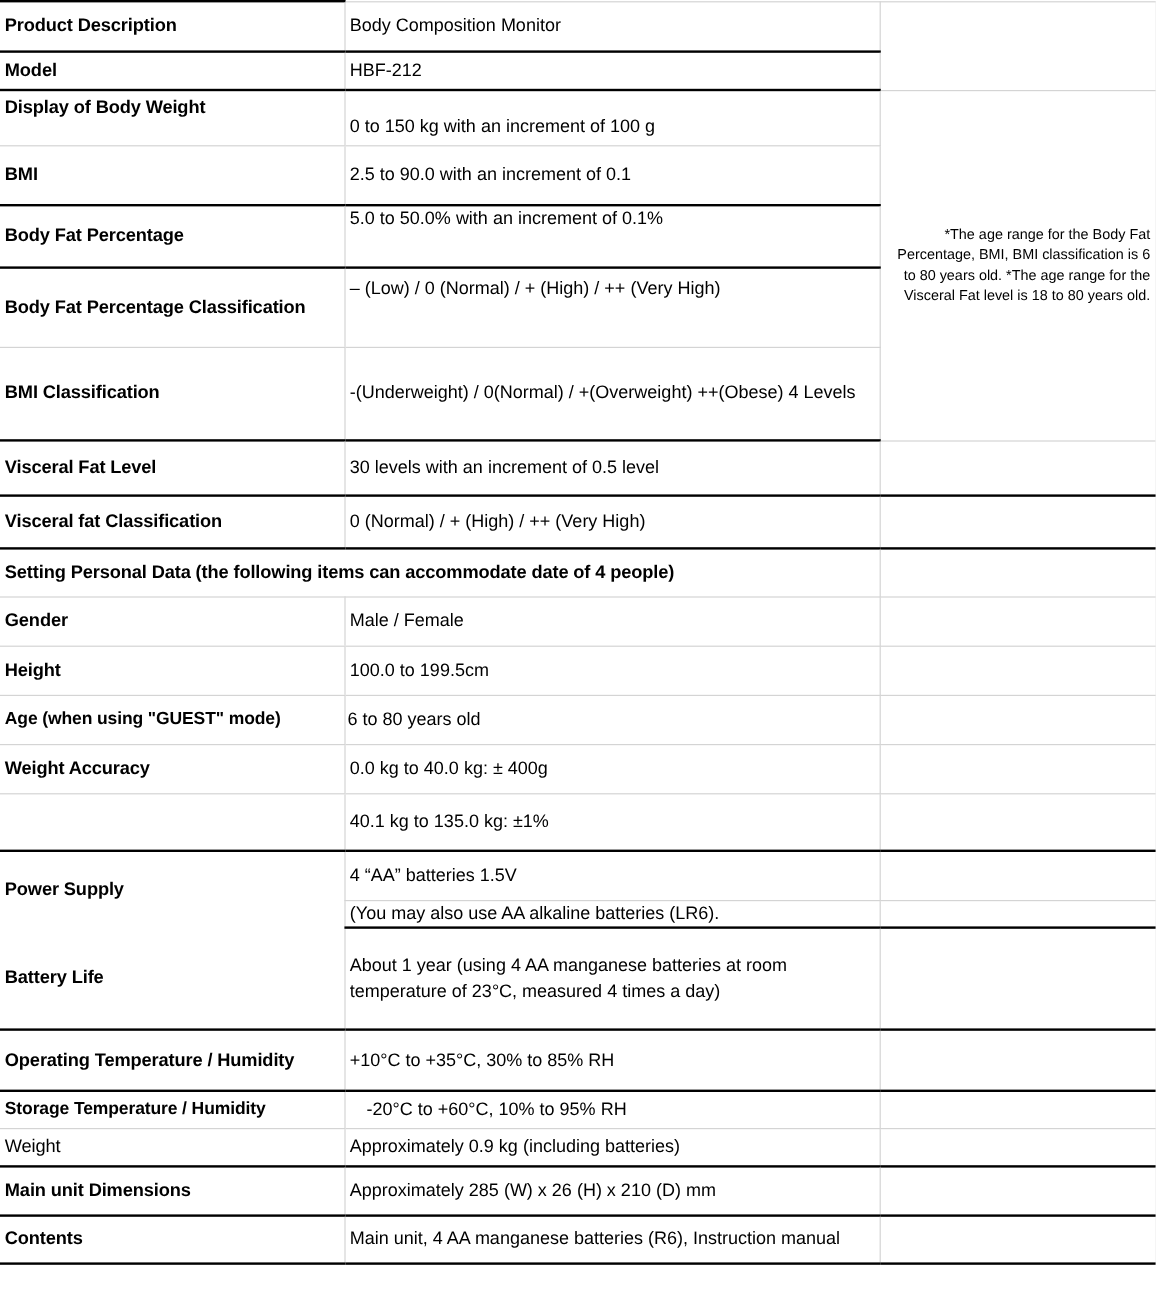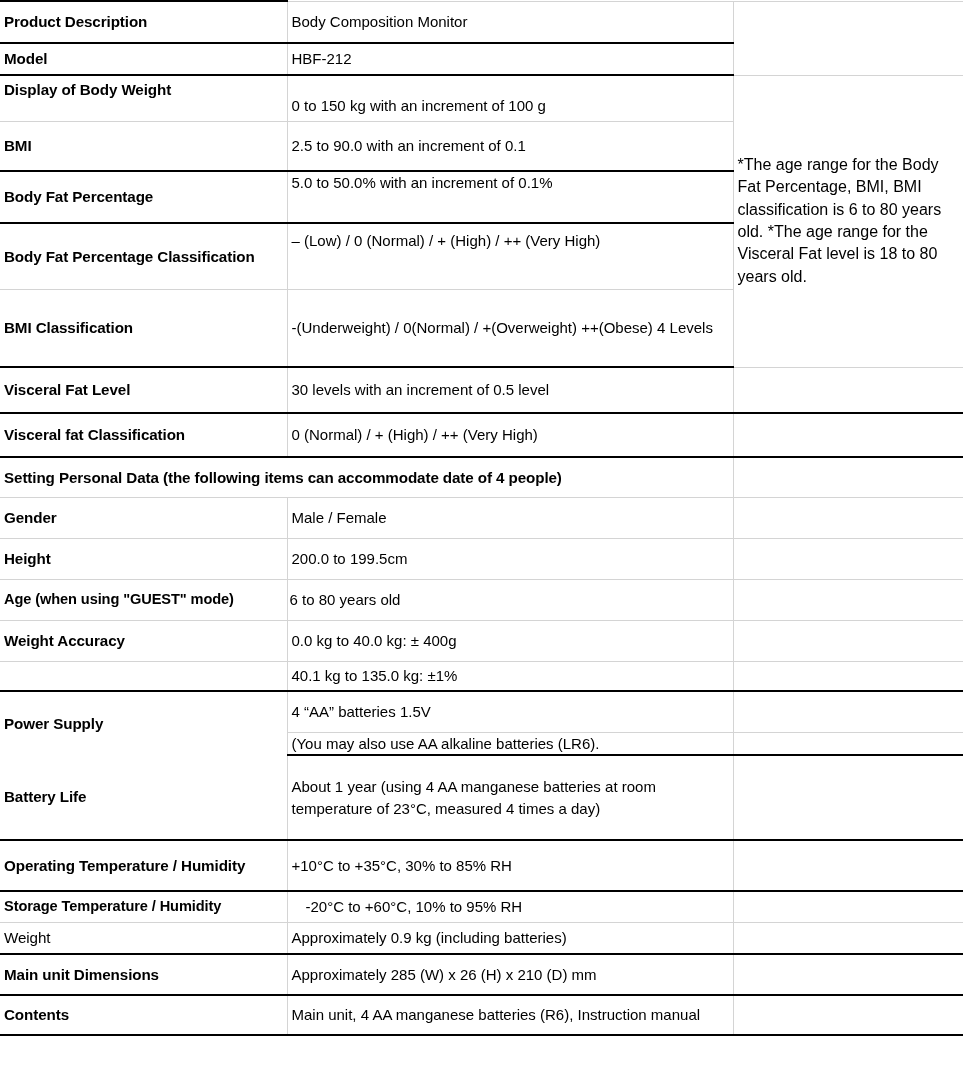--- a/index.html
+++ b/index.html
@@ -49,23 +49,23 @@
   }
   
   td.span-label {
     font-weight: bold;
     font-size: 15.2px;
     padding-left: 3px;
     letter-spacing: -0.1px;
   }
   
   td.note {
-    font-size: 16px;
+    font-size: 12px;
     line-height: 1.40;
-    text-align: left;
+    text-align: right;
     vertical-align: middle;
     padding: 2px 6px;
     margin-left: 24px;
   }
   td.empty3 { padding: 0; }
 
   
   .bt-thick { border-top: 2.4px solid #000000; }
   .bb-thick { border-bottom: 2.4px solid #000000; }
   .bt-thin  { border-top: 1px solid #d4d4d4; }
@@ -141,37 +141,37 @@
     </tr>
 
     <tr style="height:41px">
       <td class="label bb-thin">Gender</td>
       <td class="value bb-thin bl-thin br-thin">Male / Female</td>
       <td class="empty3 bb-thin br-thin"></td>
     </tr>
 
     <tr style="height:41px">
       <td class="label bb-thin">Height</td>
-      <td class="value bb-thin bl-thin br-thin">200.0 to 199.5cm</td>
+      <td class="value bb-thin bl-thin br-thin">100.0 to 199.5cm</td>
       <td class="empty3 bb-thin br-thin"></td>
     </tr>
 
     <tr style="height:41px">
       <td class="label bb-thin nowrapish" style="font-size:14.6px">Age (when using "GUEST" mode)</td>
       <td class="value bb-thin bl-thin br-thin" style="padding-left:2px">6 to 80 years old</td>
       <td class="empty3 bb-thin br-thin"></td>
     </tr>
 
     <tr style="height:41px">
       <td class="label bb-thin">Weight Accuracy</td>
       <td class="value bb-thin bl-thin br-thin">0.0 kg to 40.0 kg: ± 400g</td>
       <td class="empty3 bb-thin br-thin"></td>
     </tr>
 
-    <tr style="height:30px">
+    <tr style="height:48px">
       <td class="label bb-thick"></td>
       <td class="value bb-thick bl-thin br-thin">40.1 kg to 135.0 kg: ±1%</td>
       <td class="empty3 bb-thick br-thin"></td>
     </tr>
 
     <tr style="height:41px">
       <td class="label" rowspan="2">Power Supply</td>
       <td class="value bb-thin bl-thin br-thin">4 “AA” batteries 1.5V</td>
       <td class="empty3 bb-thin br-thin"></td>
     </tr>

